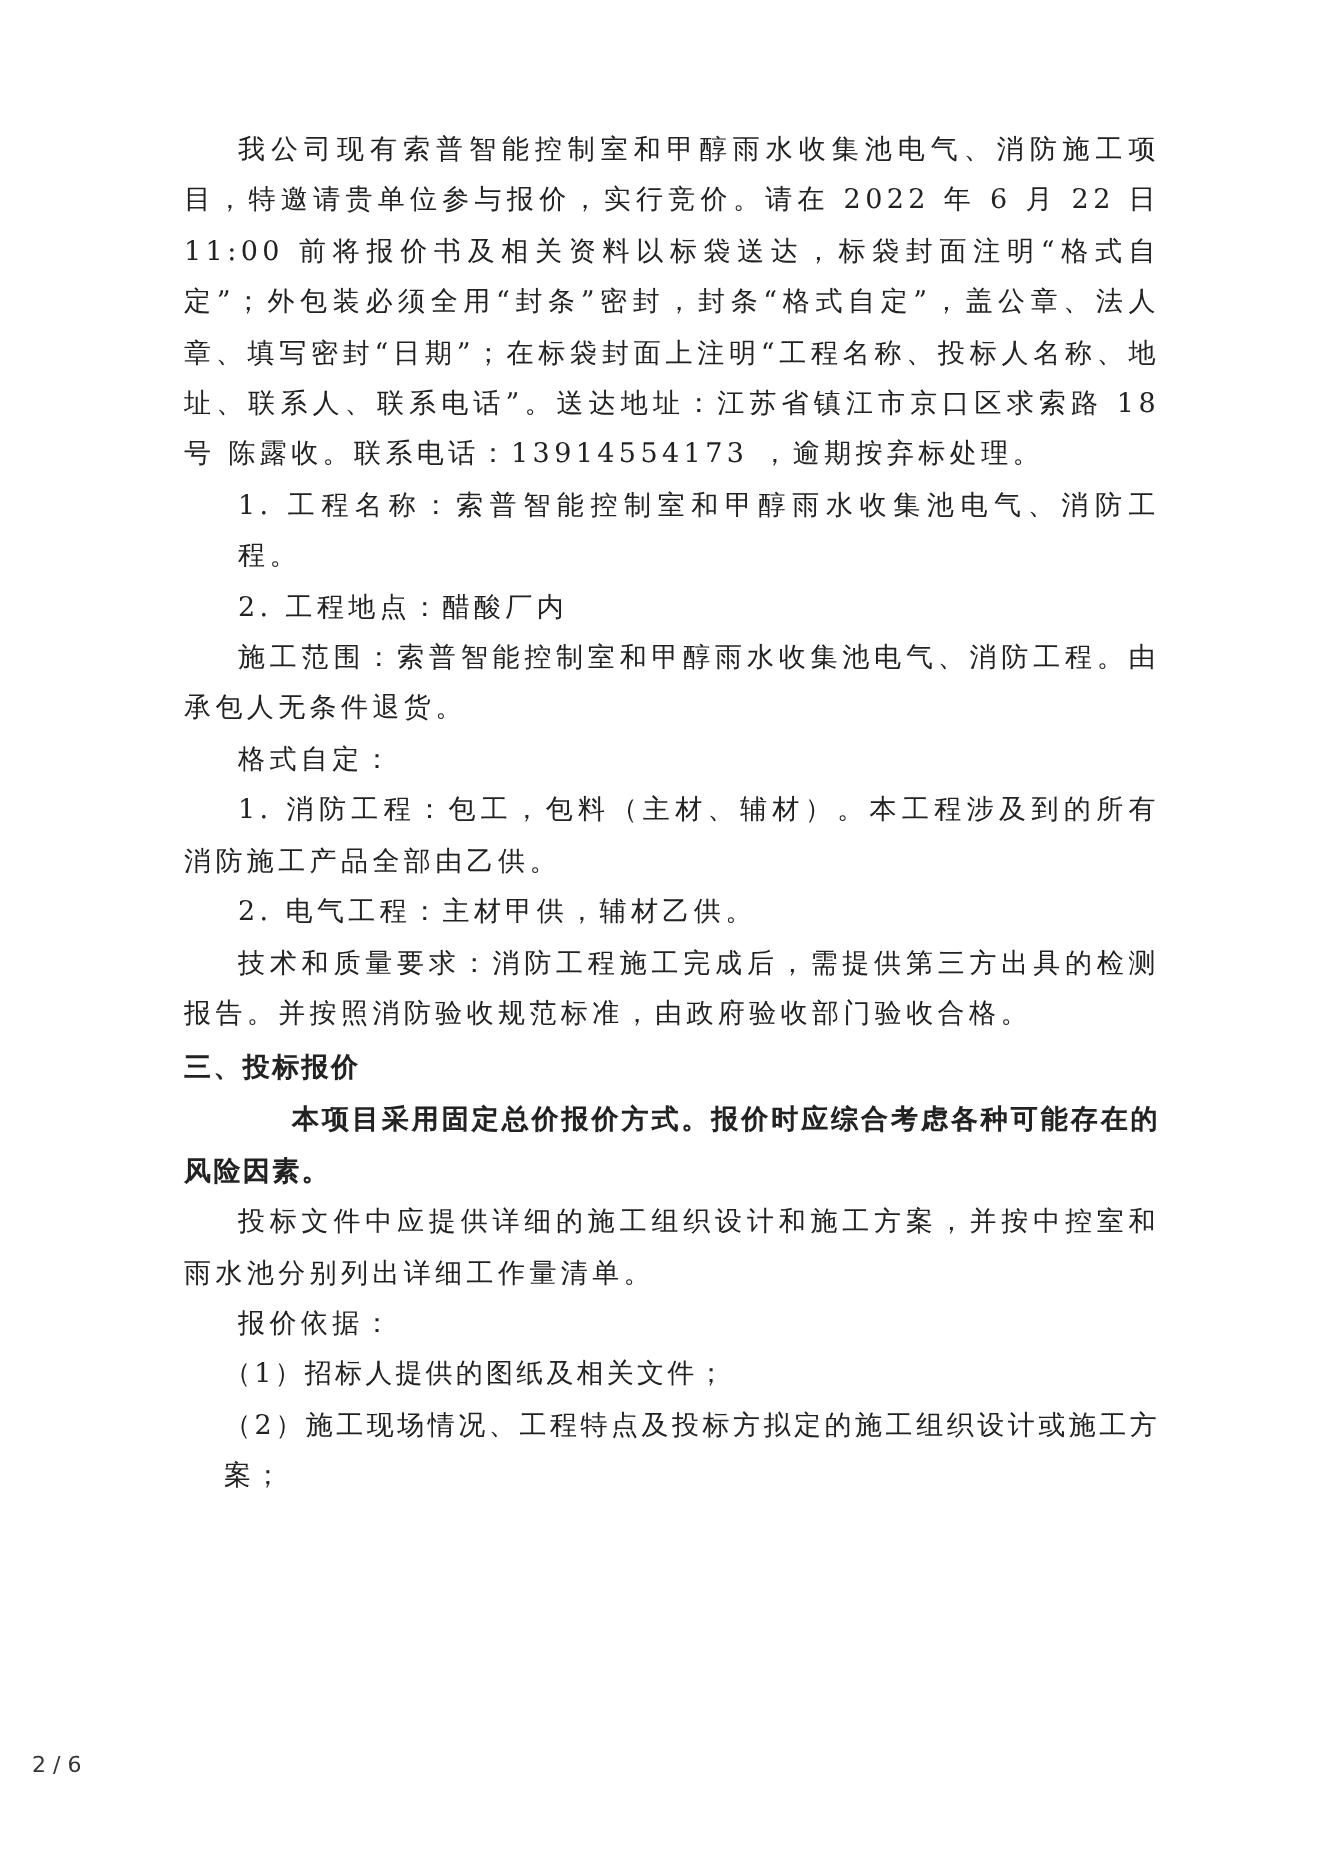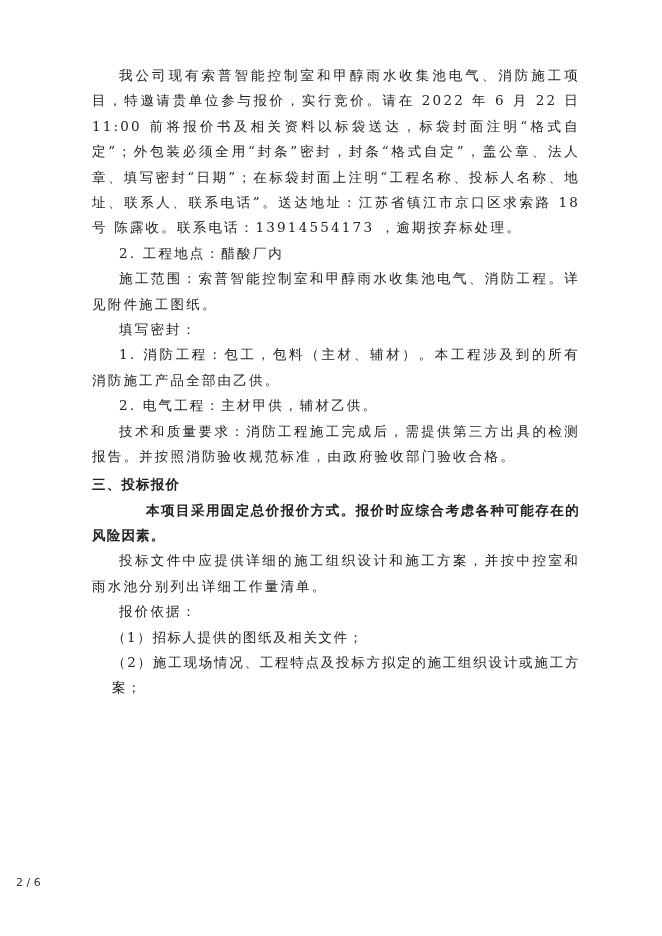--- a/index.html
+++ b/index.html
@@ -18,24 +18,25 @@
             font-family:"DejaVu Sans", "Liberation Sans", sans-serif; font-size:11px; color:#333; }
 </style>
 </head>
 <body>
 
 <div class="page">
   <div class="content">
 
     <div class="p indent">我公司现有索普智能控制室和甲醇雨水收集池电气、消防施工项目，特邀请贵单位参与报价，实行竞价。请在 2022 年 6 月 22 日 11:00 前将报价书及相关资料以标袋送达，标袋封面注明“格式自定”；外包装必须全用“封条”密封，封条“格式自定”，盖公章、法人章、填写密封“日期”；在标袋封面上注明“工程名称、投标人名称、地址、联系人、联系电话”。送达地址：江苏省镇江市京口区求索路 18 号 陈露收。联系电话：13914554173 ，逾期按弃标处理。</div>
 
+    <div class="p pad">1. 工程名称：索普智能控制室和甲醇雨水收集池电气、消防工程。</div>
     <div class="p pad">2. 工程地点：醋酸厂内</div>
 
-    <div class="p indent">施工范围：索普智能控制室和甲醇雨水收集池电气、消防工程。详见附件施工图纸。</div>
-    <div class="p pad">填写密封：</div>
+    <div class="p indent">施工范围：索普智能控制室和甲醇雨水收集池电气、消防工程。由承包人无条件退货。</div>
+    <div class="p pad">格式自定：</div>
     <div class="p indent">1. 消防工程：包工，包料（主材、辅材）。本工程涉及到的所有消防施工产品全部由乙供。</div>
     <div class="p pad">2. 电气工程：主材甲供，辅材乙供。</div>
     <div class="p indent">技术和质量要求：消防工程施工完成后，需提供第三方出具的检测报告。并按照消防验收规范标准，由政府验收部门验收合格。</div>
 
     <div class="h">三、投标报价</div>
     <div class="p indent2" style="letter-spacing:1.2px;font-weight:bold;">本项目采用固定总价报价方式。报价时应综合考虑各种可能存在的风险因素。</div>
     <div class="p indent">投标文件中应提供详细的施工组织设计和施工方案，并按中控室和雨水池分别列出详细工作量清单。</div>
     <div class="p pad">报价依据：</div>
     <div class="p pad-s" style="letter-spacing:1.6px;">（1）招标人提供的图纸及相关文件；</div>
     <div class="p pad-s" style="letter-spacing:1.6px;">（2）施工现场情况、工程特点及投标方拟定的施工组织设计或施工方案；</div>

